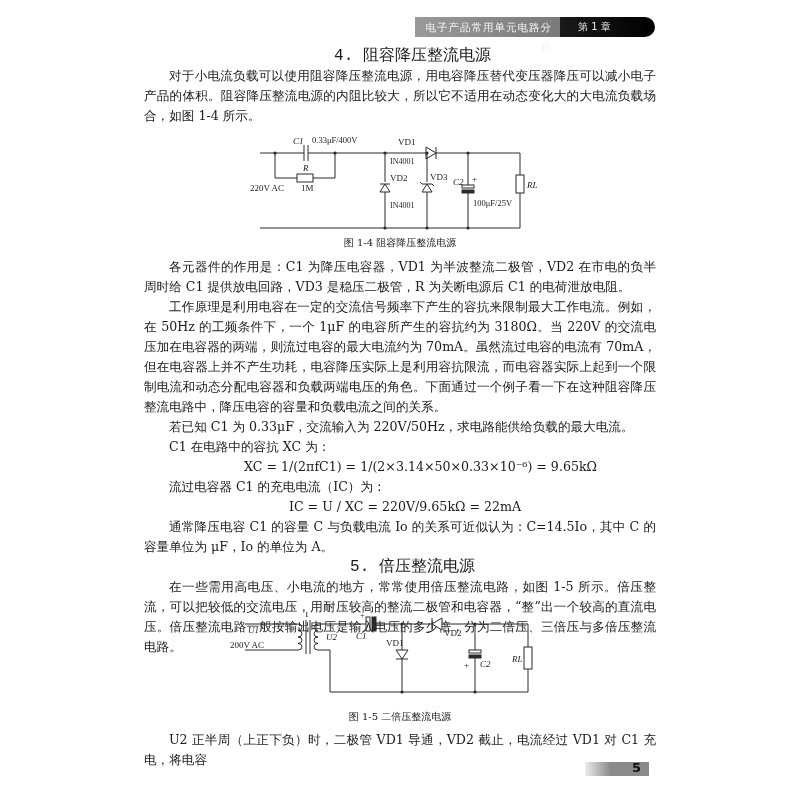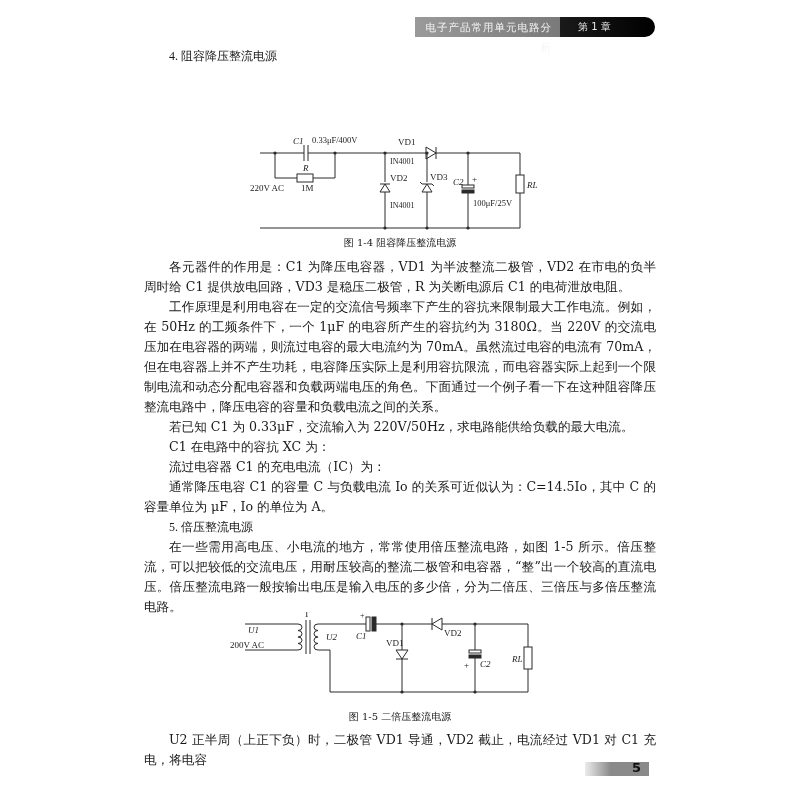--- a/index.html
+++ b/index.html
@@ -7,40 +7,41 @@
          font-family:"DejaVu Serif","Liberation Serif",serif; color:#1a1a1a; }
   .header-bar { position:absolute; left:415px; top:17px; width:240px; height:20px; display:flex; }
   .header-left { flex:1; background:linear-gradient(90deg,#9a9a9a,#7a7a7a); color:#f4f4f4;
                  font-family:"DejaVu Sans","Liberation Sans",sans-serif; font-size:10.5px;
                  line-height:20px; text-align:right; padding-right:8px; letter-spacing:1px; }
   .header-right { width:95px; background:linear-gradient(90deg,#1a1a1a,#000); color:#e8e8e8;
                   font-family:"DejaVu Sans","Liberation Sans",sans-serif; font-size:10px;
                   line-height:20px; padding-left:18px; border-radius:0 10px 10px 0; box-sizing:border-box; }
   .text { position:absolute; left:144px; width:512px; font-size:12.6px; line-height:20px; }
   .p { margin:0; text-indent:25px; text-align:justify; }
-  .h { margin:0; padding-left:25px; font-family:Liberation Serif, serif; font-size:12px; }
+  .h { margin:0; padding-left:25px; font-family:Liberation Mono, monospace; font-size:16px;text-align:center; }
   .caption { text-align:center; font-size:10px; margin:0; }
   .formula { margin:0; font-style:normal; }
   .fig { position:absolute; }
   .page-num { position:absolute; left:585px; top:762px; width:64px; height:14px;
               background:linear-gradient(90deg,#ececec,#8a8a8a 40%,#8a8a8a); }
   .page-num span { position:absolute; right:8px; top:-2px; font-family:"DejaVu Sans","Liberation Sans",sans-serif;
                    font-weight:bold; font-size:13px; color:#111; }
   svg text { font-family:"Liberation Serif","DejaVu Serif",serif; fill:#1a1a1a; }
 </style>
 </head>
 <body>
 
 <div class="header-bar">
   <div class="header-left">电子产品常用单元电路分析</div>
   <div class="header-right">第 1 章</div>
 </div>
 
 <div class="text" style="top:46px;">
   <p class="h">4. 阻容降压整流电源</p>
+  <p class="p">对于小电流负载可以使用阻容降压整流电源，用电容降压替代变压器降压可以减小电子产品的体积。阻容降压整流电源的内阻比较大，所以它不适用在动态变化大的大电流负载场合，如图 1-4 所示。</p>
 </div>
 
 <div class="fig" style="left:230px; top:130px; width:320px; height:115px;">
   <svg width="320" height="115" viewBox="0 0 320 115">
     <g stroke="#2a2a2a" stroke-width="1" fill="none">
 
       <line x1="30" y1="23" x2="74" y2="23"></line>
       <line x1="78" y1="23" x2="155" y2="23"></line>
 
       <line x1="74" y1="15" x2="74" y2="31"></line>
@@ -108,21 +109,23 @@
 </div>
 <div class="text" style="top:233px;">
   <p class="caption">图 1-4 阻容降压整流电源</p>
 </div>
 
 <div class="text" style="top:257px;">
   <p class="p">各元器件的作用是：C1 为降压电容器，VD1 为半波整流二极管，VD2 在市电的负半周时给 C1 提供放电回路，VD3 是稳压二极管，R 为关断电源后 C1 的电荷泄放电阻。</p>
   <p class="p">工作原理是利用电容在一定的交流信号频率下产生的容抗来限制最大工作电流。例如，在 50Hz 的工频条件下，一个 1μF 的电容所产生的容抗约为 3180Ω。当 220V 的交流电压加在电容器的两端，则流过电容的最大电流约为 70mA。虽然流过电容的电流有 70mA，但在电容器上并不产生功耗，电容降压实际上是利用容抗限流，而电容器实际上起到一个限制电流和动态分配电容器和负载两端电压的角色。下面通过一个例子看一下在这种阻容降压整流电路中，降压电容的容量和负载电流之间的关系。</p>
   <p class="p">若已知 C1 为 0.33μF，交流输入为 220V/50Hz，求电路能供给负载的最大电流。</p>
   <p class="p">C1 在电路中的容抗 XC 为：</p>
+  <p class="formula" style="padding-left:100px;">XC = 1/(2πfC1) = 1/(2×3.14×50×0.33×10⁻⁶) = 9.65kΩ</p>
   <p class="p">流过电容器 C1 的充电电流（IC）为：</p>
+  <p class="formula" style="padding-left:145px;">IC = U / XC = 220V/9.65kΩ = 22mA</p>
   <p class="p">通常降压电容 C1 的容量 C 与负载电流 Io 的关系可近似认为：C=14.5Io，其中 C 的容量单位为 μF，Io 的单位为 A。</p>
   <p class="h">5. 倍压整流电源</p>
   <p class="p">在一些需用高电压、小电流的地方，常常使用倍压整流电路，如图 1-5 所示。倍压整流，可以把较低的交流电压，用耐压较高的整流二极管和电容器，“整”出一个较高的直流电压。倍压整流电路一般按输出电压是输入电压的多少倍，分为二倍压、三倍压与多倍压整流电路。</p>
 </div>
 
 <div class="fig" style="left:230px; top:612px; width:320px; height:95px;">
   <svg width="320" height="95" viewBox="0 0 320 95">
     <g stroke="#2a2a2a" stroke-width="1" fill="none">
 
       <line x1="15" y1="12" x2="68" y2="12"></line>

